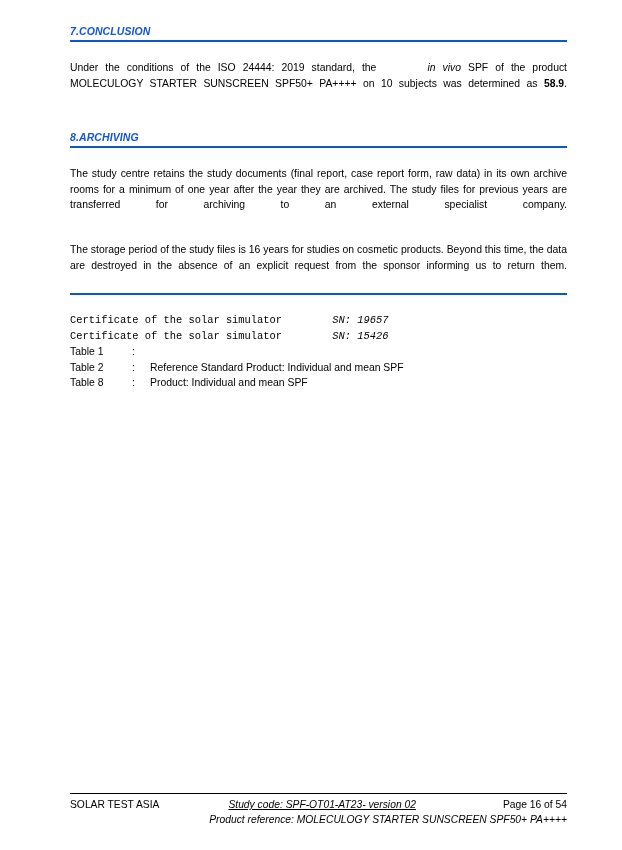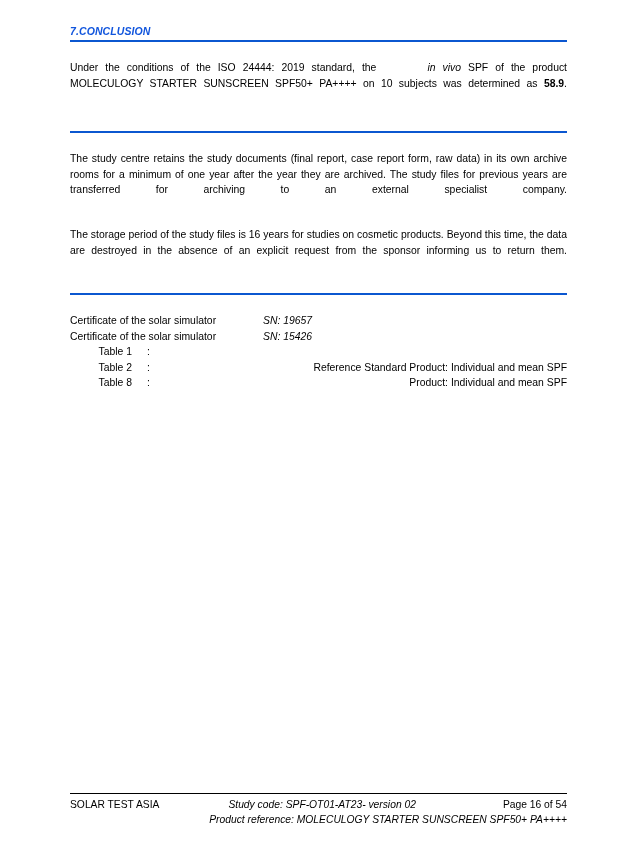--- a/index.html
+++ b/index.html
@@ -75,26 +75,26 @@
   #sec-appendices { position: absolute; left: 62px; top: 292px; width: 497px; }
 
   
   .appendix-lines {
     font-size: 10.4px;
     line-height: 15.6px;
     color: #000000;
   }
   .appendix-line {
     white-space: nowrap;
+    font-family: Liberation Mono, monospace;
   }
   .table-row {
     display: flex;
     align-items: baseline;
     white-space: nowrap;
-    text-align: right;
   }
   .table-label { width: 62px; flex: 0 0 62px; }
   .table-colon { width: 18px; flex: 0 0 18px; }
   .table-desc  { flex: 1 1 auto; }
 
   
   .footer {
     position: absolute;
     left: 62px;
     top: 793px;
@@ -115,20 +115,21 @@
   }
   .footer-left {
     flex: 0 0 auto;
     text-align: left;
   }
   .footer-center {
     flex: 1 1 auto;
     text-align: center;
     font-style: italic;
     padding-right: 18px;
+    text-decoration: underline;
   }
   .footer-right {
     flex: 0 0 auto;
     text-align: right;
   }
   .footer-second {
     text-align: right;
     font-style: italic;
     font-size: 10.3px;
     line-height: 15px;
@@ -141,20 +142,21 @@
 <div class="page">
 
   <div id="sec-conclusion" class="section">
     <div class="section-heading">7.CONCLUSION</div>
     <div class="heading-rule"></div>
     <div class="para-spacer-lg"></div>
     <p class="para justified-block"><span>Under the conditions of the ISO 24444: 2019 standard, the </span><span class="ital">in vivo</span><span> SPF of the product MOLECULOGY STARTER SUNSCREEN SPF50+ PA++++  on 10 subjects was determined as </span><span class="bold">58.9</span><span>.</span></p>
   </div>
 
   <div id="sec-archiving" class="section">
+    <div class="section-heading">8.ARCHIVING</div>
     <div class="heading-rule"></div>
     <div class="para-spacer-lg"></div>
     <p class="para justified-block">The study centre retains the study documents (final report, case report form, raw data) in its own archive rooms for a minimum of one year after the year they are archived. The study files for previous years are transferred for archiving to an external specialist company.</p>
     <div class="para-spacer-md"></div>
     <p class="para justified-block">The storage period of the study files is 16 years for studies on cosmetic products. Beyond this time, the data are destroyed in the absence of an explicit request from the sponsor informing us to return them.</p>
   </div>
 
   <div id="sec-appendices" class="section">
     <div class="heading-rule"></div>
     <div class="para-spacer-lg"></div>

